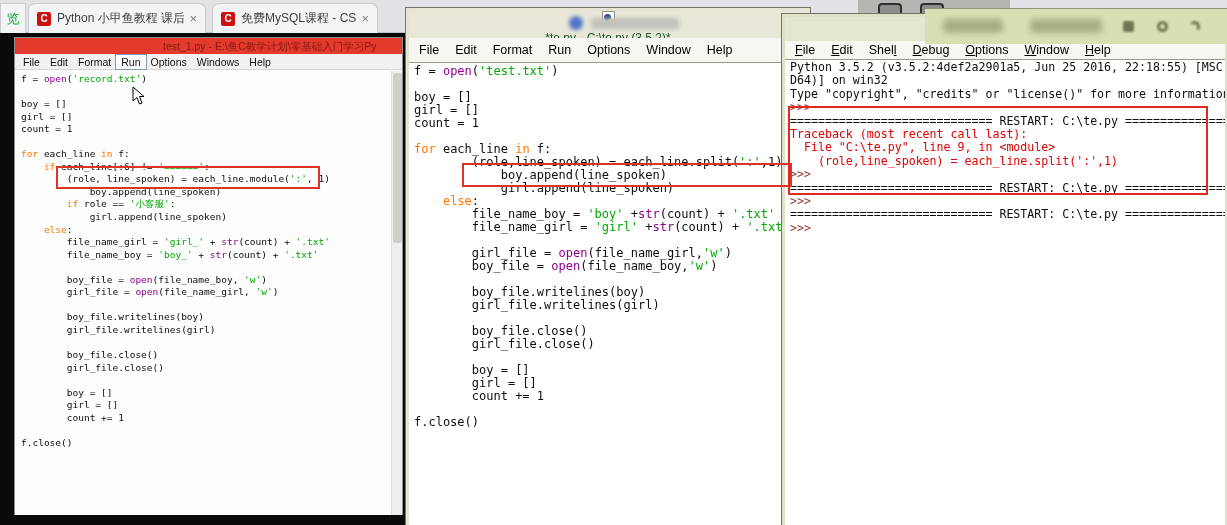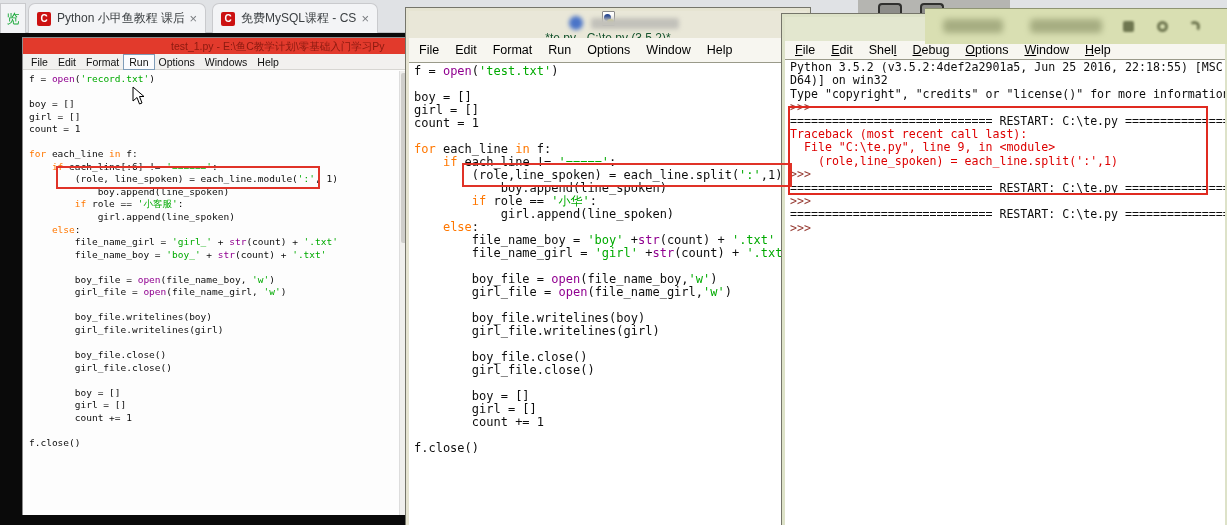--- a/index.html
+++ b/index.html
@@ -13,21 +13,21 @@
   .plabel { color:#18a838; font-size:13px; }
   .tab.t1 { left:28px; width:178px; }
   .tab.t2 { left:212px; width:166px; }
   .favicon.csdn { flex:0 0 auto; width:14px; height:14px; background:#cc1111; color:#fff; border-radius:2px; font-size:10px; font-weight:bold; text-align:center; line-height:14px; margin-right:6px; }
   .tlabel { flex:1 1 auto; overflow:hidden; white-space:nowrap; }
   .tclose { flex:0 0 auto; color:#7a7d81; margin-left:5px; font-size:13px; }
   .gray-fragment { position:absolute; left:858px; top:0; width:152px; height:13px; background:#b5b5b1; overflow:hidden; }
   .gf-tab { position:absolute; top:3px; width:24px; height:12px; border:2px solid #30302e; border-bottom:none; border-radius:4px 4px 0 0; background:#8d8d89; }
 
   
-  .video-area { position:absolute; left:8px; top:33px; width:406px; height:360px; background:#0a0a0a; }
+  .video-area { position:absolute; left:0; top:33px; width:406px; height:360px; background:#0a0a0a; }
   .idle-left { position:absolute; left:14px; top:4px; width:389px; height:478px; background:#fdfdfd; border:1px solid #8c8c8c; }
   .lw-title { position:absolute; left:0; top:0; width:100%; height:16px; background:#e23a2c; color:#8b1a10; font-size:10.5px; line-height:16px; padding-left:148px; white-space:nowrap; overflow:hidden; }
   .lw-menu { position:absolute; left:0; top:16px; width:100%; height:16px; background:#f2f1ef; border-bottom:1px solid #d7d6d2; font-size:10.5px; color:#111; display:flex; align-items:center; padding-left:3px; }
   .lw-menu .mitem { padding:1px 5px; }
   .lw-menu .mitem:nth-child(4) { outline:1px solid #7f9db9; background:#fbfcfe; }
   .lw-code { position:absolute; left:0; top:33px; width:377px; height:444px; background:#fdfdfd; overflow:hidden; padding:2px 0 0 6px; font-family:"DejaVu Sans Mono", monospace; font-size:9.5px; line-height:12.55px; }
   .lw-scroll { position:absolute; right:0; top:33px; width:11px; height:444px; background:#f0efed; border-left:1px solid #ddd; }
   .lw-thumb { position:absolute; left:1px; top:2px; width:9px; height:170px; background:#cfcecb; border-radius:2px; }
 
   
@@ -177,31 +177,29 @@
         <span class="mitem">Help</span>
       </div>
     <div class="ew-code">
         <div class="cl"><span class="c-p">f = </span><span class="c-b">open</span><span class="c-p">(</span><span class="c-s">'test.txt'</span><span class="c-p">)</span></div>
         <div class="cl">&nbsp;</div>
         <div class="cl"><span class="c-p">boy = []</span></div>
         <div class="cl"><span class="c-p">girl = []</span></div>
         <div class="cl"><span class="c-p">count = 1</span></div>
         <div class="cl">&nbsp;</div>
         <div class="cl"><span class="c-k">for</span><span class="c-p"> each_line </span><span class="c-k">in</span><span class="c-p"> f:</span></div>
-        <div class="cl"><span class="c-p">    </span><span class="c-k">if</span><span class="c-p"> each_line != </span><span class="c-s">'====='</span><span class="c-p">:</span></div>
         <div class="cl"><span class="c-p">        (role,line_spoken) = each_line.split(</span><span class="c-s">':'</span><span class="c-p">,1)</span></div>
         <div class="cl"><span class="c-p">            boy.append(line_spoken)</span></div>
-        <div class="cl"><span class="c-p">        </span><span class="c-k">if</span><span class="c-p"> role == </span><span class="c-s">'小华'</span><span class="c-p">:</span></div>
         <div class="cl"><span class="c-p">            girl.append(line_spoken)</span></div>
         <div class="cl"><span class="c-p">    </span><span class="c-k">else</span><span class="c-p">:</span></div>
         <div class="cl"><span class="c-p">        file_name_boy = </span><span class="c-s">'boy'</span><span class="c-p"> +</span><span class="c-b">str</span><span class="c-p">(count) + </span><span class="c-s">'.txt'</span></div>
         <div class="cl"><span class="c-p">        file_name_girl = </span><span class="c-s">'girl'</span><span class="c-p"> +</span><span class="c-b">str</span><span class="c-p">(count) + </span><span class="c-s">'.txt'</span></div>
         <div class="cl">&nbsp;</div>
+        <div class="cl"><span class="c-p">        girl_file = </span><span class="c-b">open</span><span class="c-p">(file_name_girl,</span><span class="c-s">'w'</span><span class="c-p">)</span></div>
         <div class="cl"><span class="c-p">        boy_file = </span><span class="c-b">open</span><span class="c-p">(file_name_boy,</span><span class="c-s">'w'</span><span class="c-p">)</span></div>
-        <div class="cl"><span class="c-p">        girl_file = </span><span class="c-b">open</span><span class="c-p">(file_name_girl,</span><span class="c-s">'w'</span><span class="c-p">)</span></div>
         <div class="cl">&nbsp;</div>
         <div class="cl"><span class="c-p">        boy_file.writelines(boy)</span></div>
         <div class="cl"><span class="c-p">        girl_file.writelines(girl)</span></div>
         <div class="cl">&nbsp;</div>
         <div class="cl"><span class="c-p">        boy_file.close()</span></div>
         <div class="cl"><span class="c-p">        girl_file.close()</span></div>
         <div class="cl">&nbsp;</div>
         <div class="cl"><span class="c-p">        boy = []</span></div>
         <div class="cl"><span class="c-p">        girl = []</span></div>
         <div class="cl"><span class="c-p">        count += 1</span></div>

